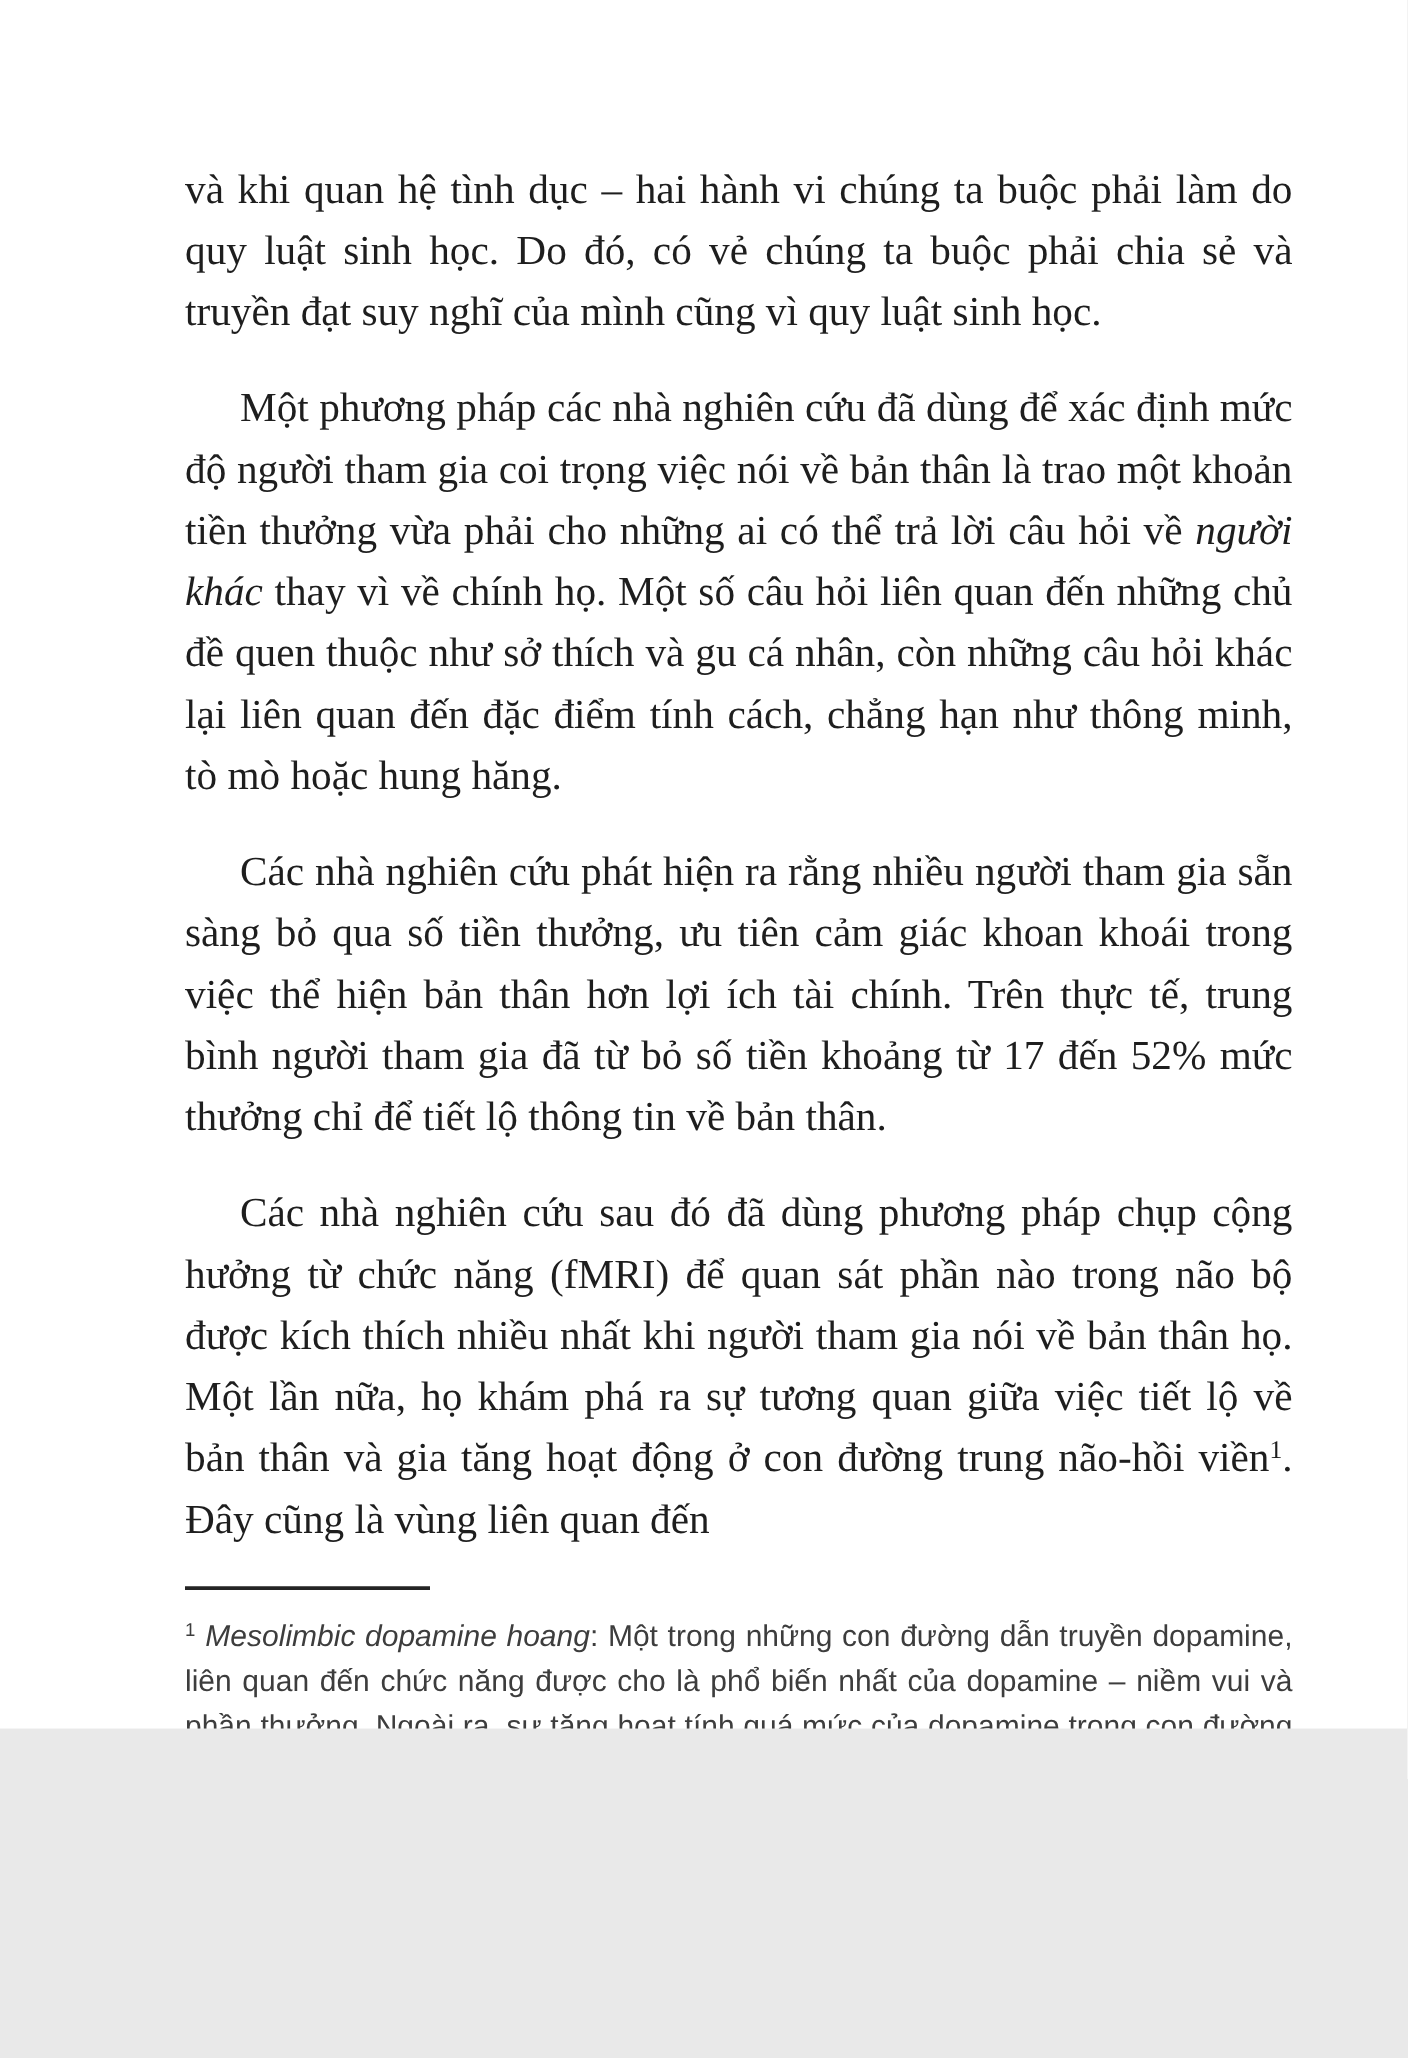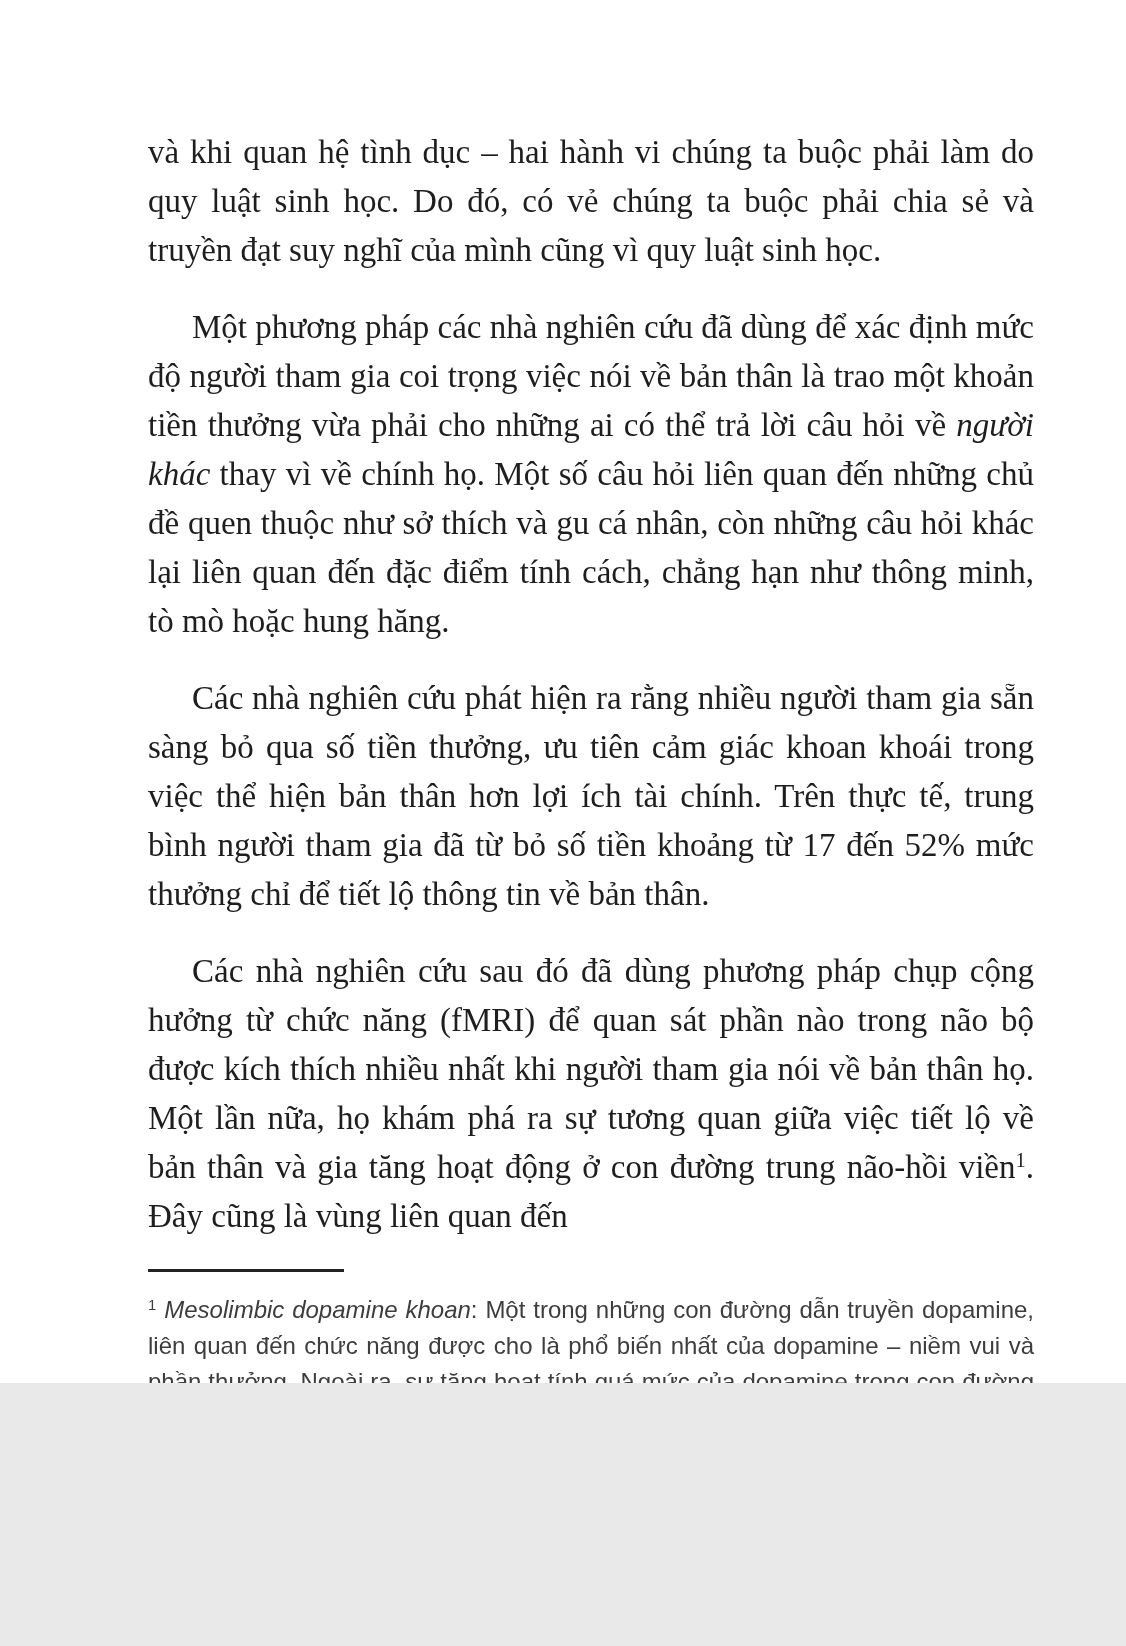--- a/index.html
+++ b/index.html
@@ -75,21 +75,21 @@
   <main class="body-text" id="body-text">
       <p class=""><span>và khi quan hệ tình dục – hai hành vi chúng ta buộc phải làm do quy luật sinh học. Do đó, có vẻ chúng ta buộc phải chia sẻ và truyền đạt suy nghĩ của mình cũng vì quy luật sinh học.</span></p>
       <p class="indent"><span>Một phương pháp các nhà nghiên cứu đã dùng để xác định mức độ người tham gia coi trọng việc nói về bản thân là trao một khoản tiền thưởng vừa phải cho những ai có thể trả lời câu hỏi về </span><em>người khác</em><span> thay vì về chính họ. Một số câu hỏi liên quan đến những chủ đề quen thuộc như sở thích và gu cá nhân, còn những câu hỏi khác lại liên quan đến đặc điểm tính cách, chẳng hạn như thông minh, tò mò hoặc hung hăng.</span></p>
       <p class="indent"><span>Các nhà nghiên cứu phát hiện ra rằng nhiều người tham gia sẵn sàng bỏ qua số tiền thưởng, ưu tiên cảm giác khoan khoái trong việc thể hiện bản thân hơn lợi ích tài chính. Trên thực tế, trung bình người tham gia đã từ bỏ số tiền khoảng từ 17 đến 52% mức thưởng chỉ để tiết lộ thông tin về bản thân.</span></p>
       <p class="indent"><span>Các nhà nghiên cứu sau đó đã dùng phương pháp chụp cộng hưởng từ chức năng (fMRI) để quan sát phần nào trong não bộ được kích thích nhiều nhất khi người tham gia nói về bản thân họ. Một lần nữa, họ khám phá ra sự tương quan giữa việc tiết lộ về bản thân và gia tăng hoạt động ở con đường trung não-hồi viền</span><sup>1</sup><span>. Đây cũng là vùng liên quan đến</span></p>
     </main>
 
   <hr class="footnote-sep">
 
   <div class="footnote" id="footnote">
-      <p><sup>1</sup><em>Mesolimbic dopamine khoan</em><span>: Một trong những con đường dẫn truyền dopamine, liên quan đến chức năng được cho là phổ biến nhất của dopamine – niềm vui và phần thưởng. Ngoài ra, sự tăng hoạt tính quá mức của dopamine trong con đường này có thể gây ra triệu chứng ảo giác, hoang tưởng của bệnh tâm thần phân liệt.</span></p>
+      <p><sup>1</sup><em>Mesolimbic dopamine hoang</em><span>: Một trong những con đường dẫn truyền dopamine, liên quan đến chức năng được cho là phổ biến nhất của dopamine – niềm vui và phần thưởng. Ngoài ra, sự tăng hoạt tính quá mức của dopamine trong con đường này có thể gây ra triệu chứng ảo giác, hoang tưởng của bệnh tâm thần phân liệt.</span></p>
     </div>
 
   <footer class="page-footer">
     <span>Patrick King</span>
     <span class="sep">|</span>
     <span>11</span>
   </footer>
 
 </div>
 

